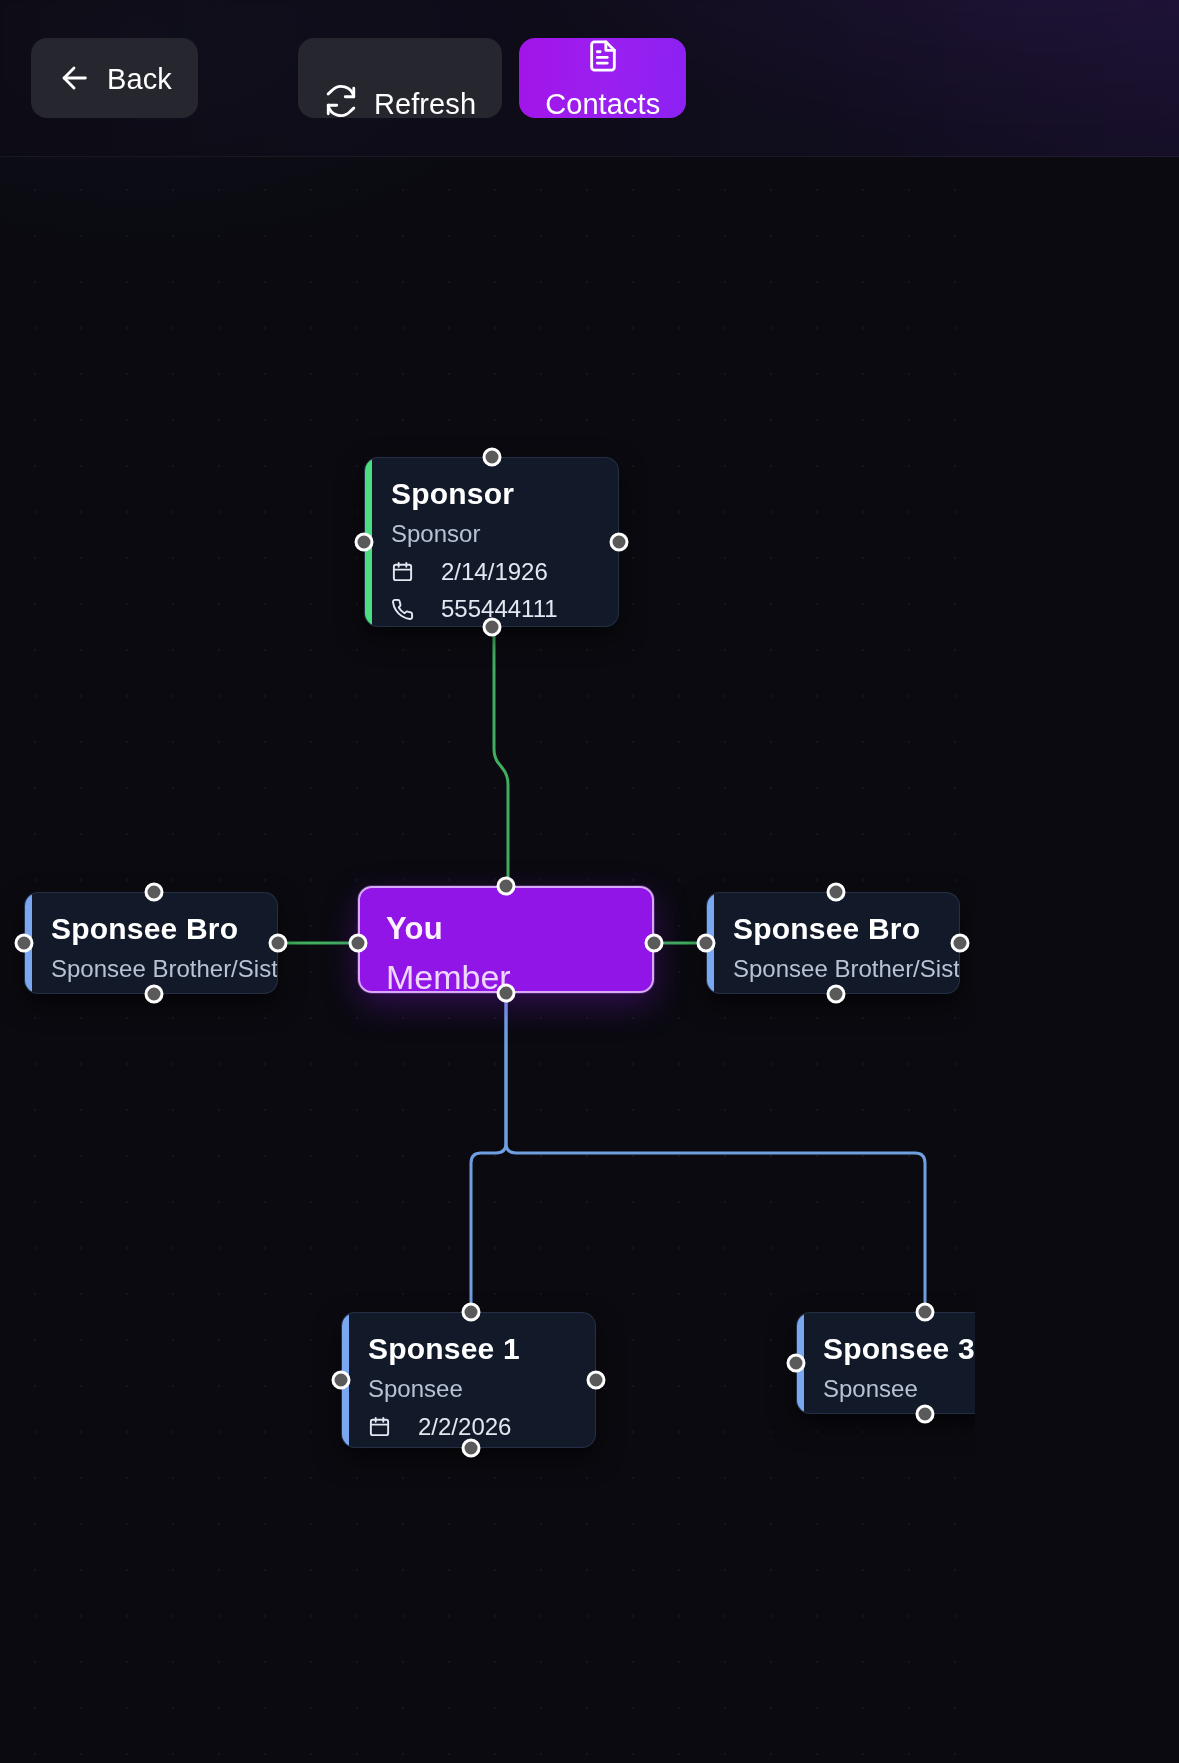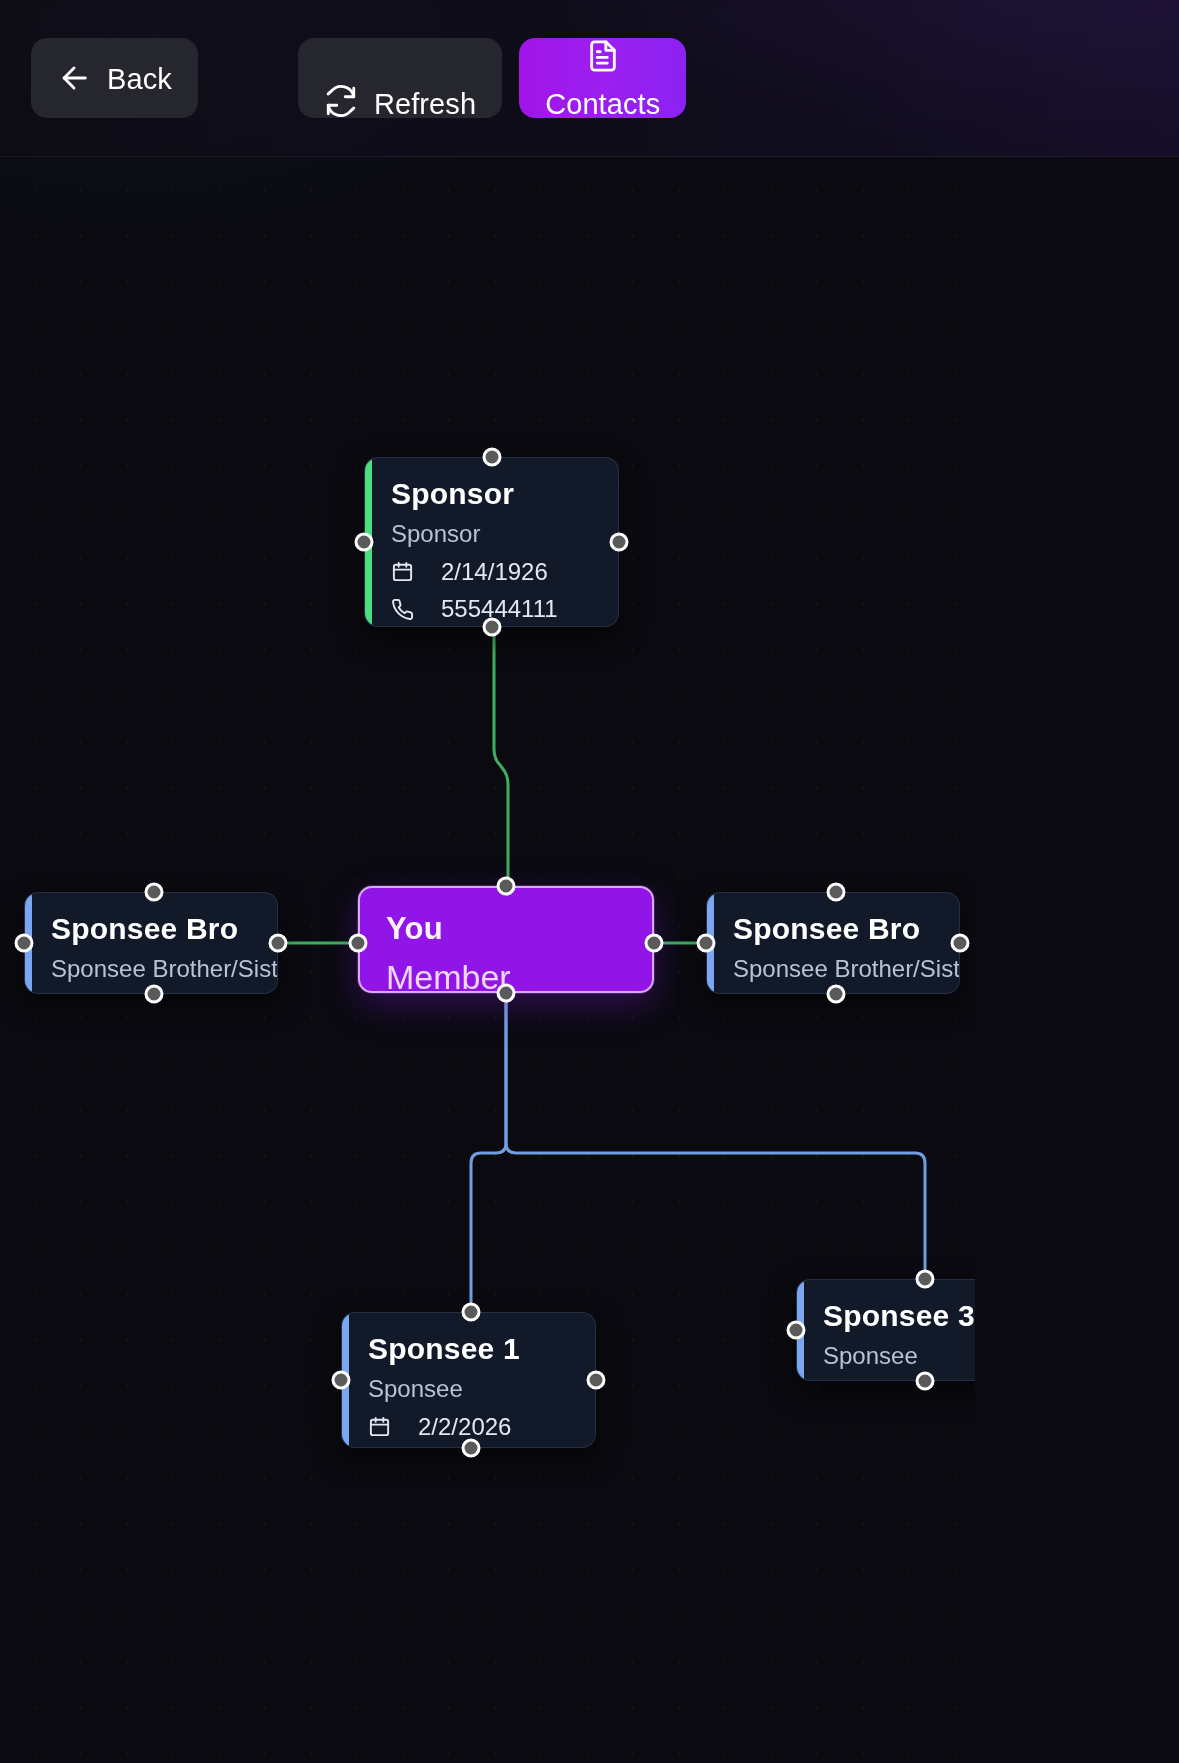--- a/index.html
+++ b/index.html
@@ -304,21 +304,21 @@
           </span>
           <span>2/2/2026</span>
         </div>
       </div>
       <div class="handle h-top" style="left:130px;"></div>
       <div class="handle h-left"></div>
       <div class="handle h-right"></div>
       <div class="handle h-bottom" style="left:130px;"></div>
     </div>
 
-    <div class="node node-dark" id="node-sponsee-3" style="left:796px; top:1122px; width:272px; height:102px;">
+    <div class="node node-dark" id="node-sponsee-3" style="left:796px; top:1155px; width:272px; height:102px;">
       <div class="node-body">
         <div class="accent" style="background:#7aa7f0;"></div>
         <div class="n-title">Sponsee 3</div>
         <div class="n-sub">Sponsee</div>
       </div>
       <div class="handle h-top" style="left:129px;"></div>
       <div class="handle h-left"></div>
       <div class="handle h-right"></div>
       <div class="handle h-bottom" style="left:129px;"></div>
     </div>

